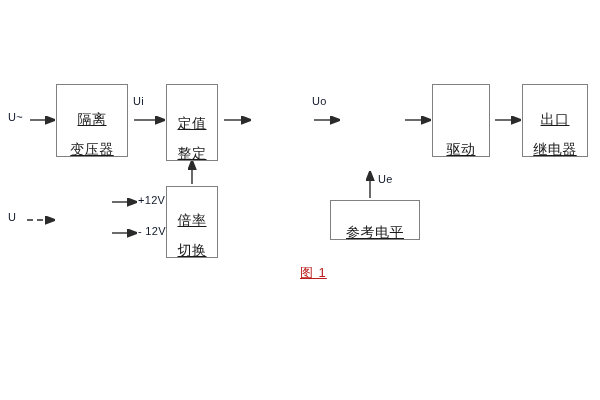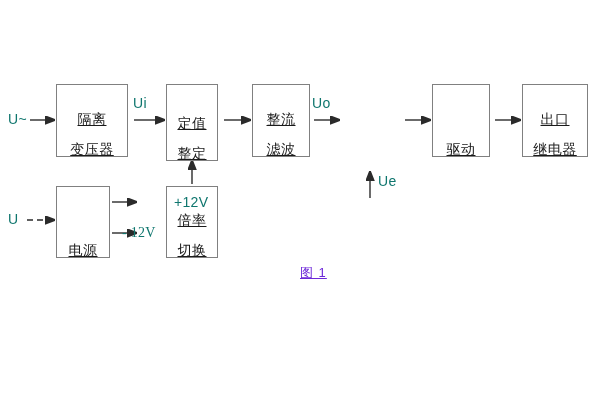--- a/index.html
+++ b/index.html
@@ -38,29 +38,29 @@
   }
   .box .ln {
     display: block;
     letter-spacing: 0.5px;
   }
   .box.two .ln:first-child {
     margin-bottom: 16px;
   }
   .sig {
     position: absolute;
-    font-size: 14px;
-    color: #0f766e;
+    font-size: 11px;
+    color: #0f172a;
     white-space: nowrap;
     letter-spacing: 0.3px;
   }
   .caption {
     position: absolute;
     font-size: 13px;
-    color: #6d28d9;
+    color: #b91c1c;
     letter-spacing: 1px;
     text-decoration: underline;
   }
   svg.arrows {
     position: absolute;
     left: 0;
     top: 0;
     width: 600px;
     height: 400px;
     pointer-events: none;
@@ -107,48 +107,44 @@
   <div class="box two" style="left:56px; top:84px; width:72px; height:73px;">
     <span class="ln">隔离</span>
     <span class="ln">变压器</span>
   </div>
 
   <div class="box two" style="left:166px; top:84px; width:52px; height:77px;">
     <span class="ln">定值</span>
     <span class="ln">整定</span>
   </div>
 
-  <div class="box two" style="left:252px; top:84px; width:58px; height:73px;">
-    <span class="ln">整流</span>
-    <span class="ln">滤波</span>
-  </div>
 
 
   <div class="box" style="left:432px; top:84px; width:58px; height:73px;">
     <span class="ln">驱动</span>
   </div>
 
   <div class="box two" style="left:522px; top:84px; width:66px; height:73px;">
     <span class="ln">出口</span>
     <span class="ln">继电器</span>
   </div>
 
-  <div class="box" style="left:56px; top:186px; width:54px; height:72px;">
-    <span class="ln">电源</span>
-  </div>
 
   <div class="box two" style="left:166px; top:186px; width:52px; height:72px;">
     <span class="ln">倍率</span>
     <span class="ln">切换</span>
   </div>
 
+  <div class="box" style="left:330px; top:200px; width:90px; height:40px;">
+    <span class="ln">参考电平</span>
+  </div>
 
   <div class="sig" style="left:8px; top:111px;">U~</div>
   <div class="sig" style="left:133px; top:95px;">Ui</div>
   <div class="sig" style="left:312px; top:95px;text-align:center;">Uo</div>
   <div class="sig" style="left:8px; top:211px;">U</div>
-  <div class="sig" style="left:138px; top:194px;margin-left:36px;">+12V</div>
-  <div class="sig" style="left:122px; top:225px;font-family:Liberation Serif, serif;">- 12V</div>
+  <div class="sig" style="left:138px; top:194px;">+12V</div>
+  <div class="sig" style="left:138px; top:225px;">- 12V</div>
   <div class="sig" style="left:378px; top:173px;text-align:right;">Ue</div>
 
   <div class="caption" style="left:300px; top:264px;">图 1</div>
 
 </div>
 
 </body></html>

